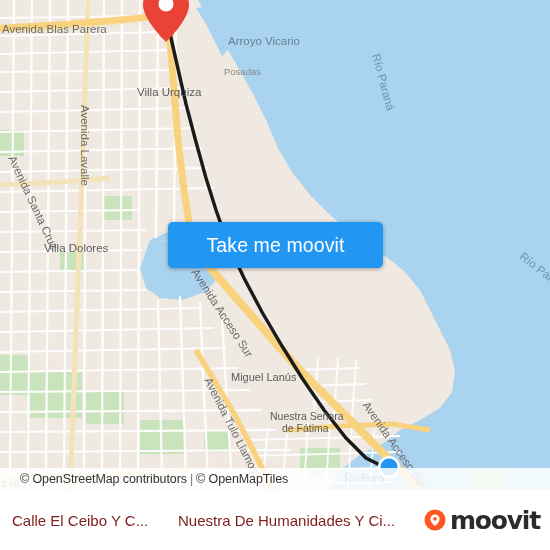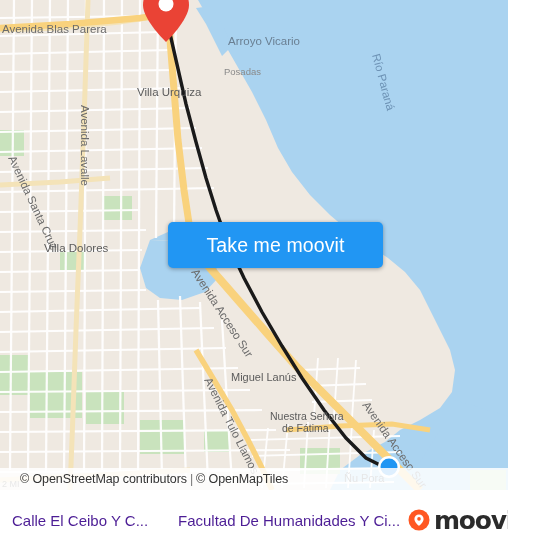--- a/index.html
+++ b/index.html
@@ -8,21 +8,21 @@
     background: #ffffff;
   }
   body {
     width: 550px;
     height: 550px;
     font-family: "Liberation Sans", sans-serif;
     overflow: hidden;
   }
   #root {
     position: relative;
-    width: 508px;
+    width: 550px;
     height: 550px;
     overflow: hidden;
   }
   
   #map {
     position: absolute;
     left: 0;
     top: 0;
     width: 550px;
     height: 490px;
@@ -78,42 +78,42 @@
     top: 490px;
     width: 550px;
     height: 60px;
     background: #ffffff;
     display: flex;
     align-items: center;
     box-sizing: border-box;
   }
   #origin-label, #dest-label {
     font-size: 15px;
-    color: #4c1d95;
+    color: #7f1d1d;
     white-space: nowrap;
     overflow: hidden;
     text-overflow: ellipsis;
     font-family: "Liberation Sans", sans-serif;
   }
   #origin-label {
     width: 160px;
     padding-left: 12px;
     box-sizing: border-box;
     text-align: left;
   }
   #dest-label {
     flex: 1;
     padding-left: 18px;
     box-sizing: border-box;
     text-align: left;
   }
   #moovit-logo {
     display: flex;
     align-items: center;
-    padding-right: 26px;
+    padding-right: 10px;
     gap: 4px;
   }
   #moovit-logo .mark {
     width: 22px;
     height: 22px;
     position: relative;
   }
   #moovit-logo .wordmark {
     font-size: 25px;
     font-weight: bold;
@@ -291,21 +291,21 @@
 
     <button id="take-me-there">Take me moovit</button>
 
     <div id="attribution">
       <span>© OpenStreetMap contributors</span><span class="sep">|</span><span>© OpenMapTiles</span>
     </div>
   </div>
 
   <div id="bottom-bar">
     <div id="origin-label">Calle El Ceibo Y C...</div>
-    <div id="dest-label">Facultad De Humanidades Y Ci...</div>
+    <div id="dest-label">Nuestra De Humanidades Y Ci...</div>
     <div id="moovit-logo">
       <span class="mark">
         <svg width="22" height="22" viewBox="0 0 22 22" xmlns="http://www.w3.org/2000/svg">
           <circle cx="11" cy="11" r="10.5" fill="#ff5722"></circle>
           <path d="M11 5.4 c-2.6 0-4.6 2-4.6 4.5 0 3.3 4.6 7 4.6 7 s4.6-3.7 4.6-7 c0-2.5-2-4.5-4.6-4.5 z" fill="#ffffff"></path>
           <circle cx="11" cy="9.9" r="1.8" fill="#ff5722"></circle>
         </svg>
       </span>
       <span class="wordmark">moovit</span>
     </div>

